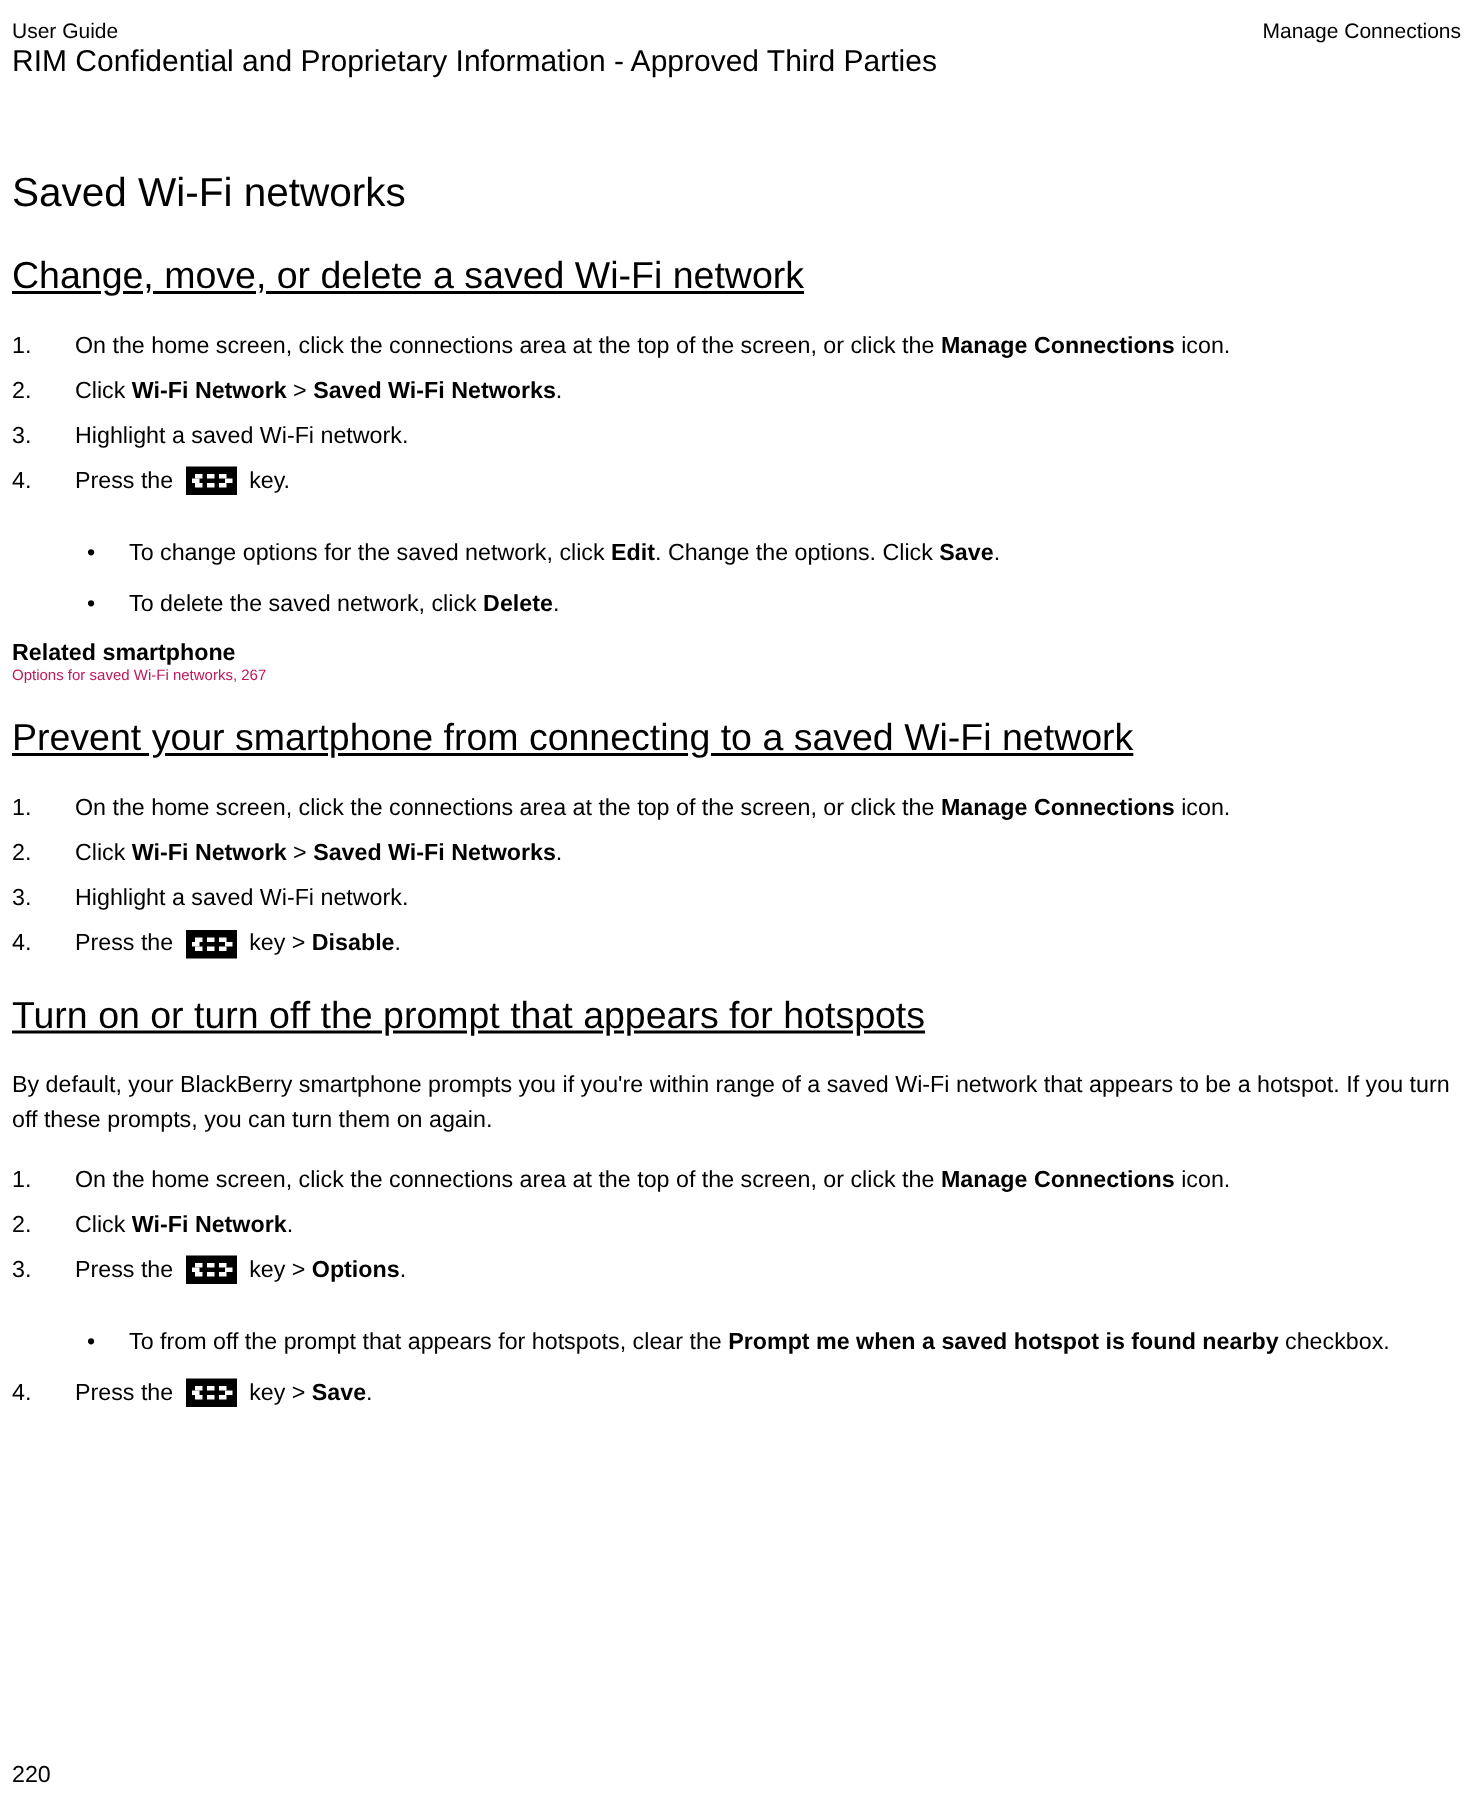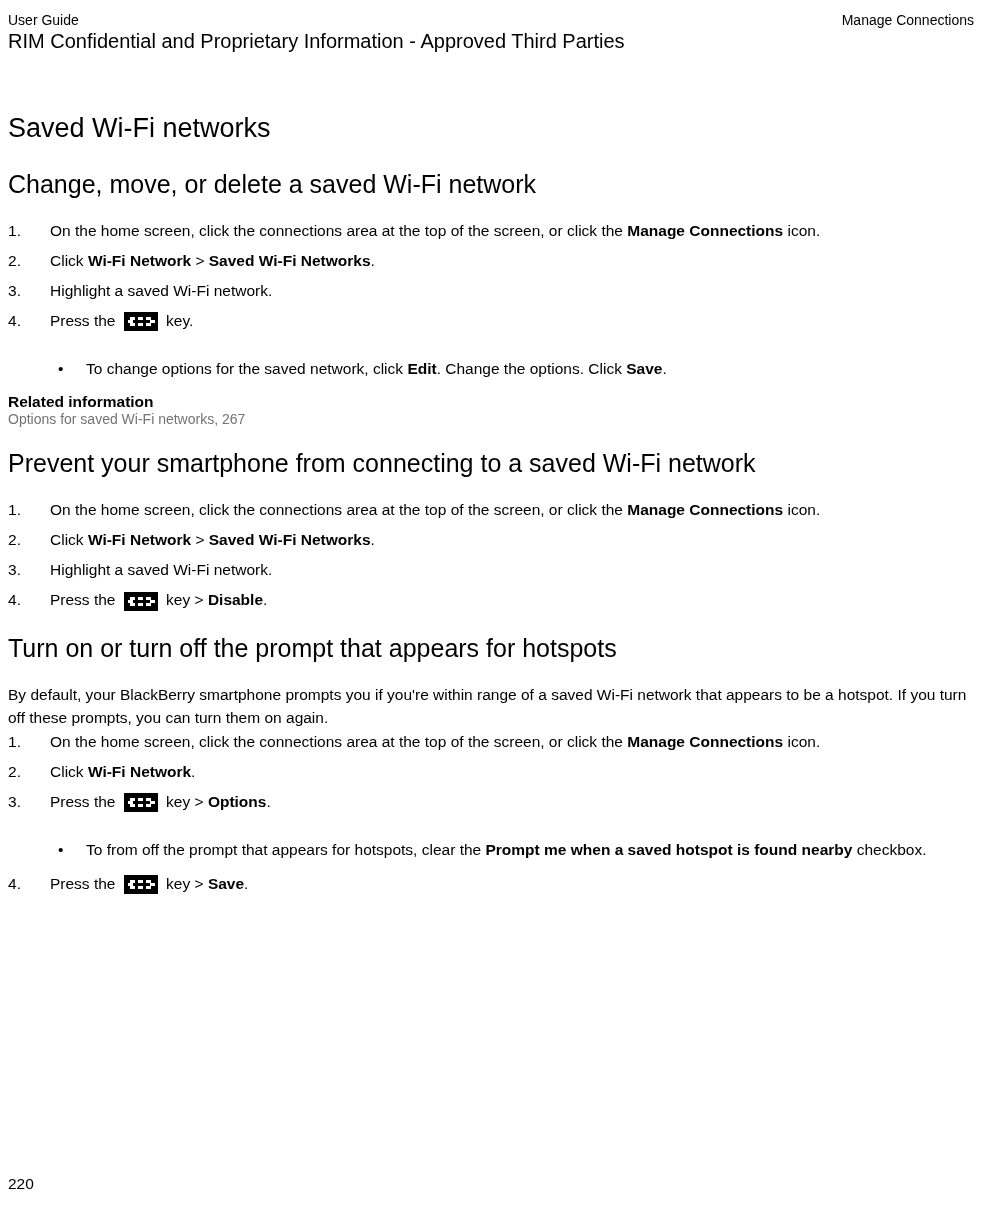--- a/index.html
+++ b/index.html
@@ -8,21 +8,21 @@
       width: 982px;
       height: 1213px;
       background: #fff;
       color: #000;
       position: relative;
       padding: 12px 8px;
     }
     .header-row { display: flex; justify-content: space-between; font-size: 14px; margin-bottom: 2px; text-align: center; }
     .header-row2 { font-size: 20px; margin-bottom: 60px; }
     h1 { font-size: 27px; font-weight: 400; margin-bottom: 26px; }
-    h2 { font-size: 25px; font-weight: 400; margin-bottom: 20px; margin-top: 22px; }
+    h2 { font-size: 25px; font-weight: 400; margin-bottom: 20px; margin-top: 22px; text-decoration: underline; }
     ol { list-style: none; counter-reset: item; margin-bottom: 12px; }
     ol > li { counter-increment: item; position: relative; padding-left: 42px; font-size: 15.5px; line-height: 1.55; margin-bottom: 6px; }
     ol > li::before { content: counter(item) "."; position: absolute; left: 0; }
     ul.bullets { list-style: none; margin-top: 24px; }
     ul.bullets > li { position: relative; padding-left: 36px; font-size: 15.5px; line-height: 1.55; margin-bottom: 10px; }
     ul.bullets > li::before { content: "•"; position: absolute; left: 8px; }
     .bold { font-weight: 700; }
     .menu-key {
       display: inline-block;
       width: 34px;
@@ -36,22 +36,22 @@
       content: "";
       position: absolute;
       left: 6px; top: 5px;
       width: 5px; height: 3px;
       background: #fff;
       box-shadow: 8px 0 0 #fff, 16px 0 0 #fff,
                   0 6px 0 #fff, 8px 6px 0 #fff, 16px 6px 0 #fff,
                   -2px 3px 0 #fff, 20px 3px 0 #fff;
     }
     .related-heading { font-weight: 700; font-size: 15.5px; margin-top: 10px; }
-    .related-link { color: #737373; font-size: 14px; margin-bottom: 0; }
-    .intro { font-size: 15.5px; line-height: 1.5; }
+    .related-link { color: #be185d; font-size: 10px; margin-bottom: 0; }
+    .intro { font-size: 15.5px; line-height: 1.5; margin-bottom: 16px; }
     .page-num { position: absolute; bottom: 20px; left: 8px; font-size: 15.5px; }
   </style>
 </head>
 <body>
 
 <div class="header-row">
   <span>User Guide</span>
   <span>Manage Connections</span>
 </div>
 <div class="header-row2">RIM Confidential and Proprietary Information - Approved Third Parties</div>
@@ -59,24 +59,25 @@
 <h1>Saved Wi-Fi networks</h1>
 
 <h2>Change, move, or delete a saved Wi-Fi network</h2>
 <ol>
   <li><span>On the home screen, click the connections area at the top of the screen, or click the </span><span class="bold">Manage Connections</span><span> icon.</span></li>
   <li><span>Click </span><span class="bold">Wi-Fi Network</span><span> &gt; </span><span class="bold">Saved Wi-Fi Networks</span><span>.</span></li>
   <li>Highlight a saved Wi-Fi network.</li>
   <li><span>Press the </span><span class="menu-key"></span><span> key.</span>
     <ul class="bullets">
       <li><span>To change options for the saved network, click </span><span class="bold">Edit</span><span>. Change the options. Click </span><span class="bold">Save</span><span>.</span></li>
+      <li><span>To delete the saved network, click </span><span class="bold">Delete</span><span>.</span></li>
     </ul>
   </li>
 </ol>
-<div class="related-heading">Related information</div>
+<div class="related-heading">Related smartphone</div>
 <div class="related-link"><span>Options for saved Wi-Fi networks, </span><span>267</span></div>
 
 <h2>Prevent your smartphone from connecting to a saved Wi-Fi network</h2>
 <ol>
   <li><span>On the home screen, click the connections area at the top of the screen, or click the </span><span class="bold">Manage Connections</span><span> icon.</span></li>
   <li><span>Click </span><span class="bold">Wi-Fi Network</span><span> &gt; </span><span class="bold">Saved Wi-Fi Networks</span><span>.</span></li>
   <li>Highlight a saved Wi-Fi network.</li>
   <li><span> Press the </span><span class="menu-key"></span><span> key &gt; </span><span class="bold">Disable</span><span>.</span></li>
 </ol>
 

